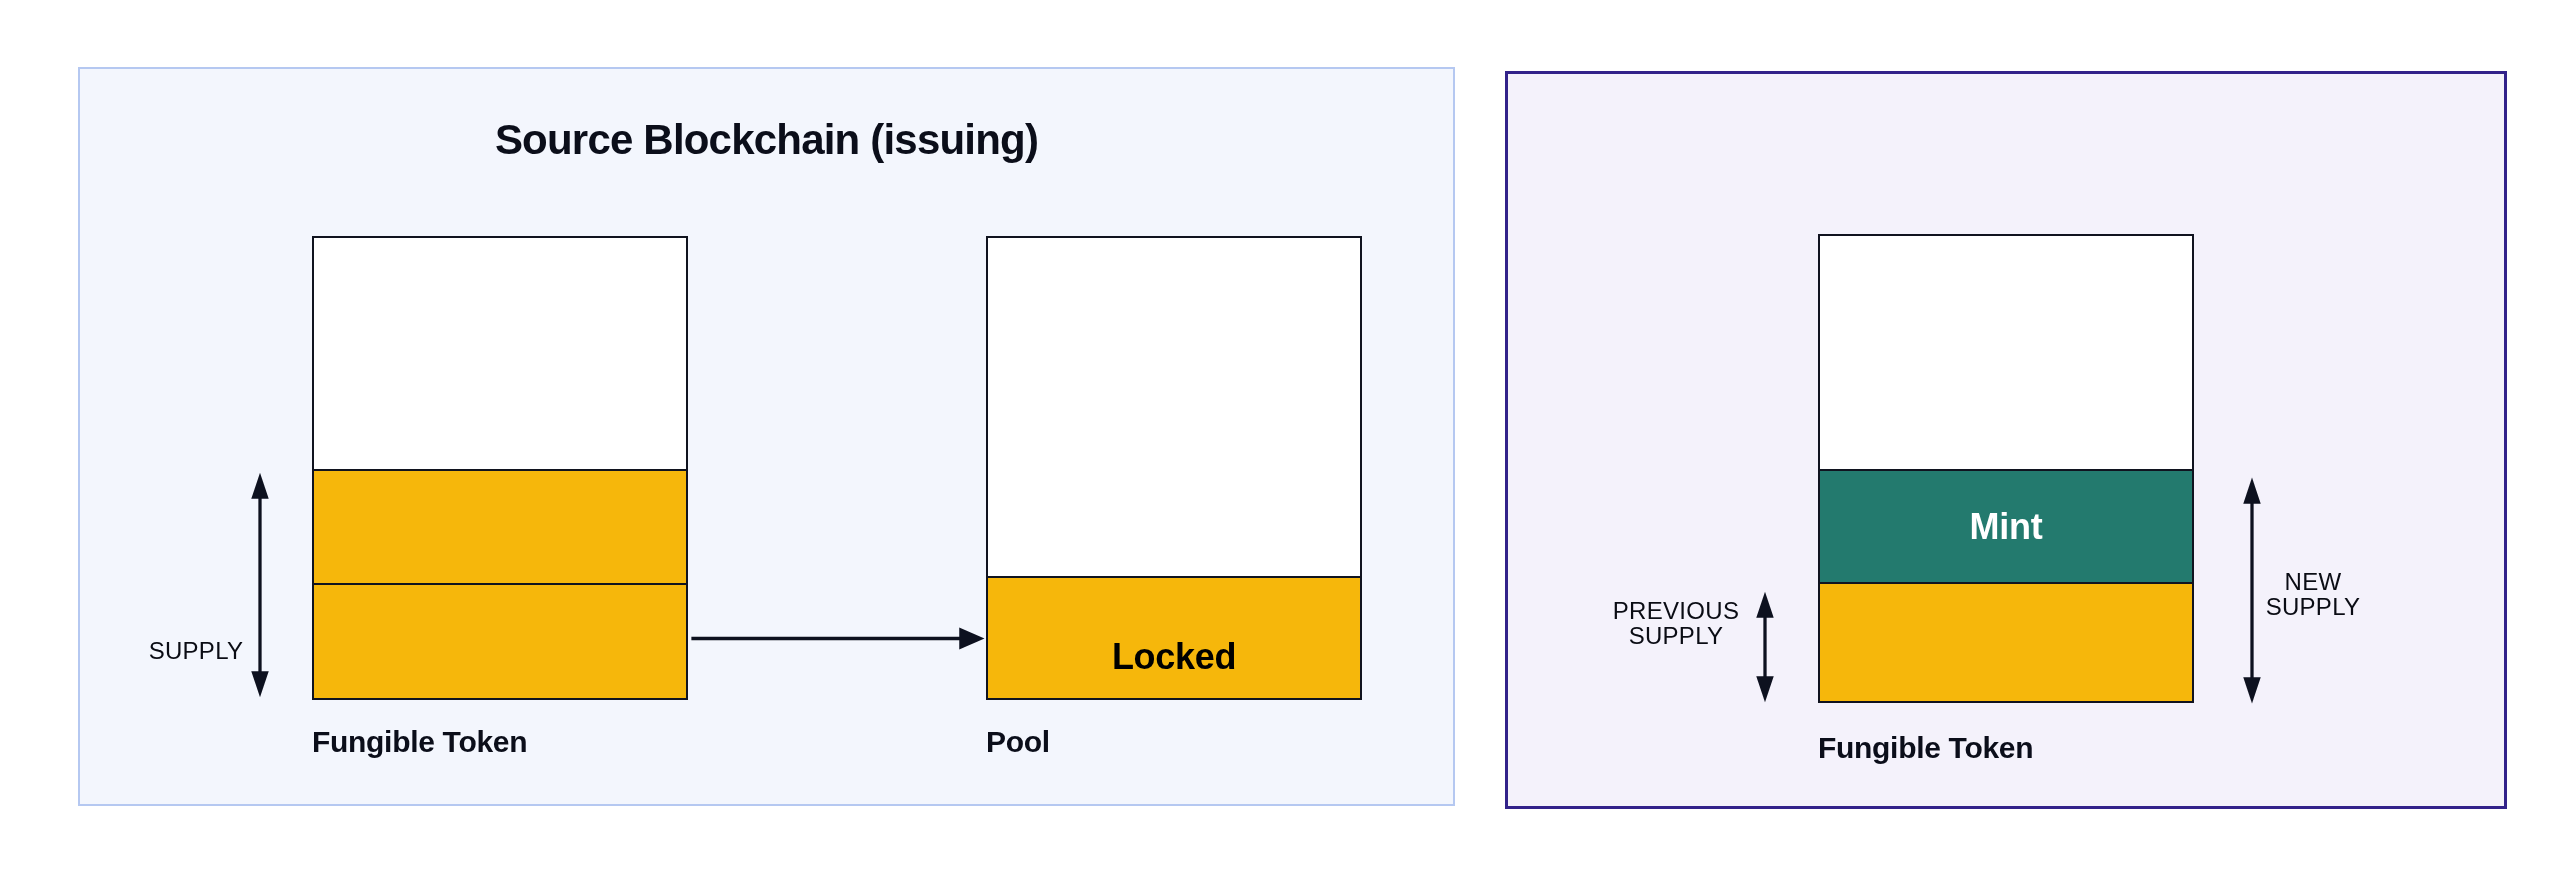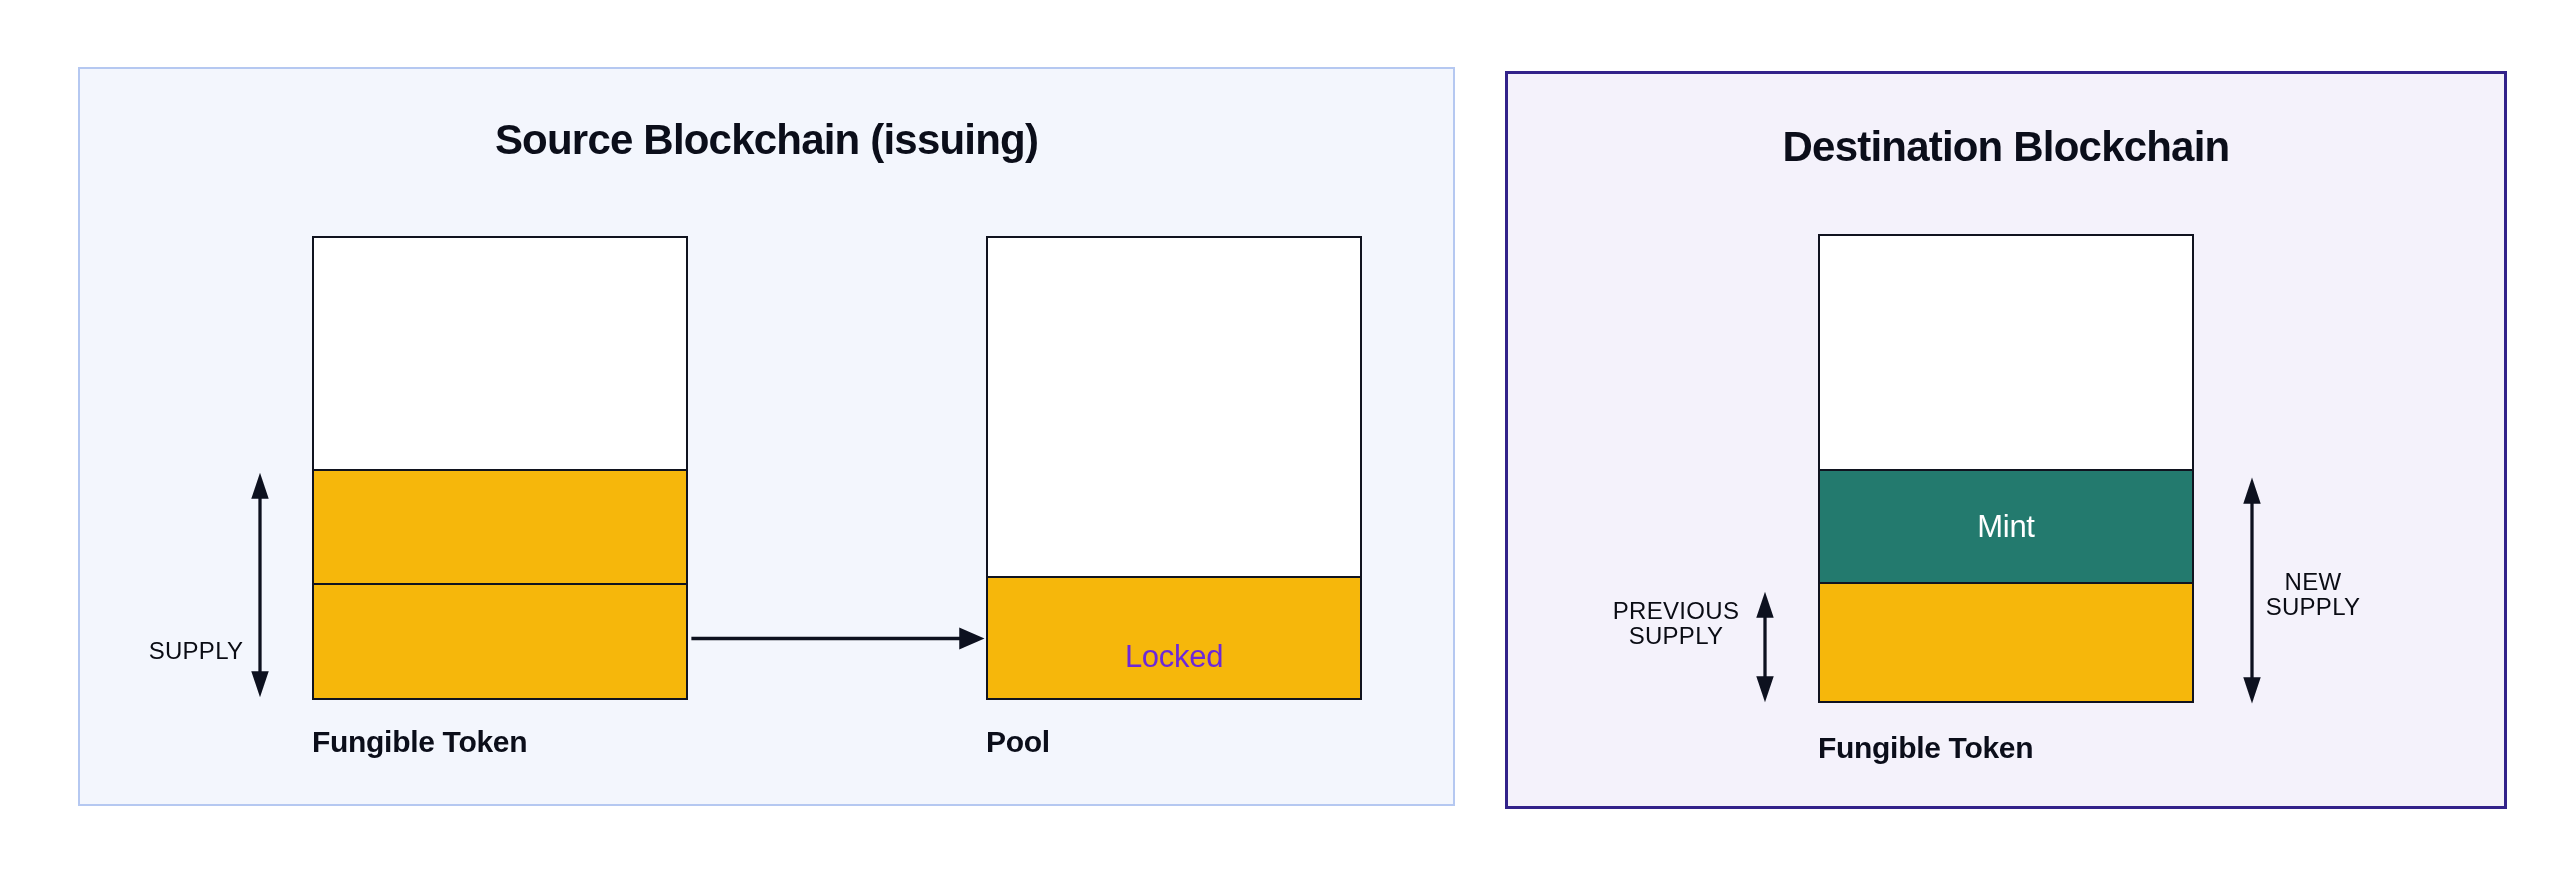--- a/index.html
+++ b/index.html
@@ -51,25 +51,25 @@
   .seg { width: 100%; }
   .seg.white { flex: 1 1 auto; background: #ffffff; }
   .seg.yellow { background: #F6B70B; border-top: 2.2px solid #10131F; }
   .seg.teal   { background: #237A6E; border-top: 2.2px solid #10131F; }
   .seg.labelled {
     display: flex;
     align-items: center;
     justify-content: center;
   }
   .seg-label {
-    font-size: 31px;
-    font-weight: 400;
+    font-size: 36px;
+    font-weight: 700;
     letter-spacing: -0.3px;
   }
-  .seg-label.locked { color: #6d28d9; margin-top: 38px; }
+  .seg-label.locked { color: #000000; margin-top: 38px; }
   .seg-label.mint { color: #FFFFFF; }
 
   .bar-caption {
     position: absolute;
     font-size: 30px;
     font-weight: 700;
     letter-spacing: -0.3px;
     color: #0B0E1A;
     white-space: nowrap;
   }
@@ -143,21 +143,20 @@
       </div>
     </div>
 
     <div class="bar-caption token-caption">Fungible Token</div>
 
     <div class="bar-caption pool-caption">Pool</div>
   </section>
 
   <section class="panel destination">
 
-    <h2 class="panel-title">Destination Blockchain</h2>
 
     <div class="bar token-bar">
       <div class="seg white"></div>
       <div class="seg teal labelled mint-seg">
         <span class="seg-label mint">Mint</span>
       </div>
       <div class="seg yellow token-seg"></div>
     </div>
 
     <svg class="arrow-svg prev-arrow" width="24" height="114" viewBox="0 0 44 207">

